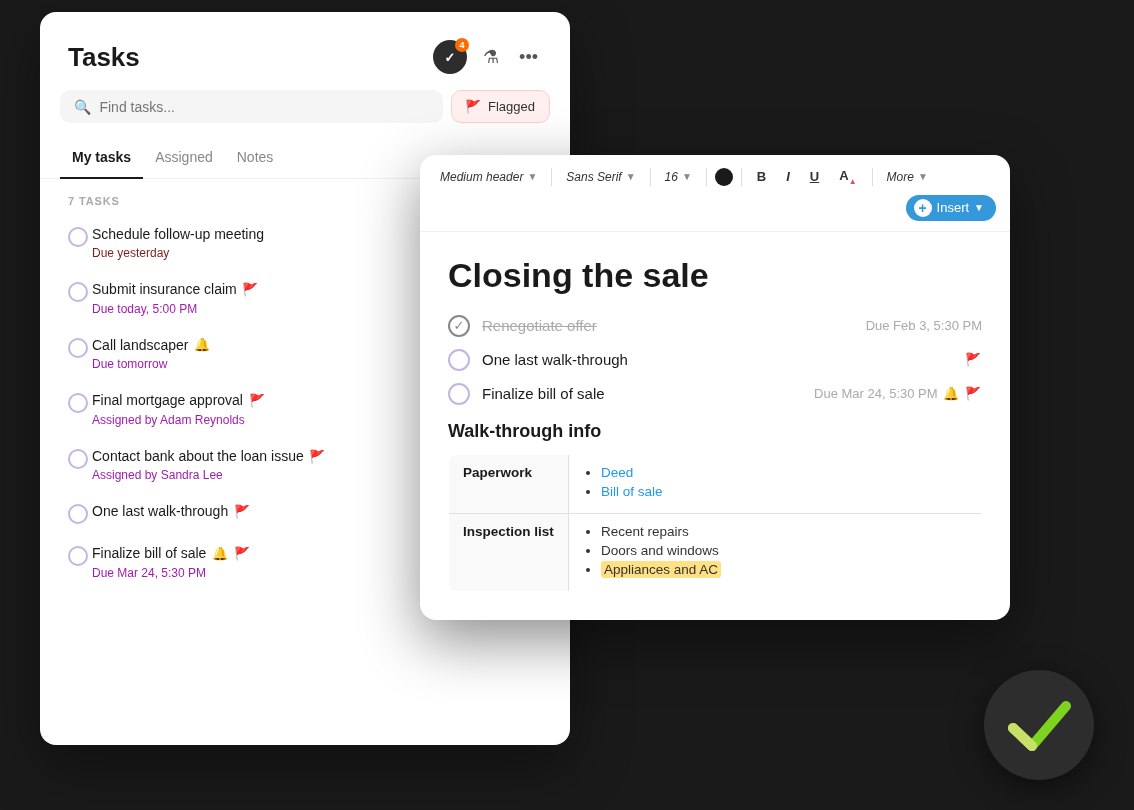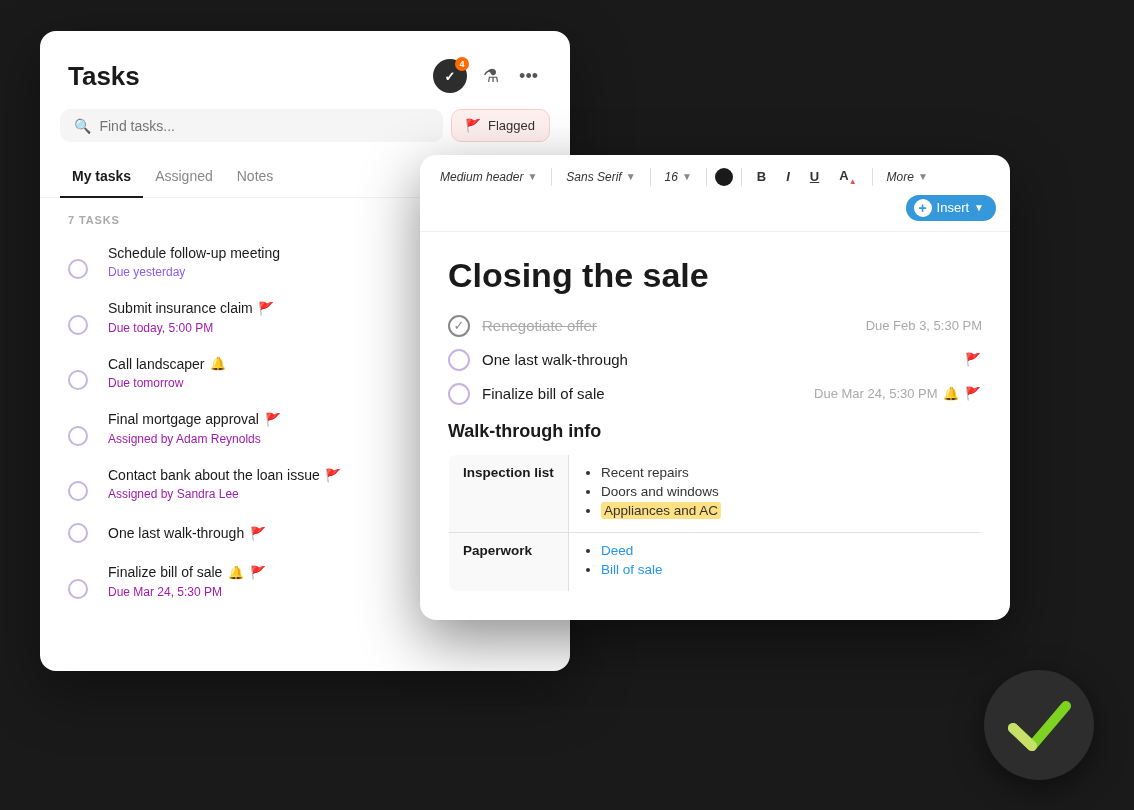--- a/index.html
+++ b/index.html
@@ -12,23 +12,23 @@
       justify-content: center;
       font-family: -apple-system, BlinkMacSystemFont, 'Segoe UI', sans-serif;
       overflow: hidden;
       position: relative;
     }
 
     
     .tasks-panel {
       position: absolute;
       left: 40px;
-      top: 31px;
+      top: 12px;
       width: 530px;
-      height: 640px;
+      height: 733px;
       background: #fff;
       border-radius: 16px;
       box-shadow: 0 20px 60px rgba(0,0,0,0.4);
       overflow: hidden;
       z-index: 2;
     }
 
     .tasks-header {
       display: flex;
       align-items: center;
@@ -159,22 +159,22 @@
       color: #aaa;
       letter-spacing: 0.08em;
       padding: 16px 28px 8px;
       text-transform: uppercase;
     }
 
     .task-list { padding: 0 12px; }
 
     .task-item {
       display: flex;
-      align-items: flex-end;
-      gap: 20px;
+      align-items: flex-start;
+      gap: 4px;
       padding: 10px 16px;
       border-radius: 10px;
       cursor: pointer;
     }
 
     .task-checkbox {
       width: 20px;
       height: 20px;
       border: 2px solid #c5b4e3;
       border-radius: 50%;
@@ -195,21 +195,21 @@
       gap: 6px;
       line-height: 1.4;
     }
 
     .task-meta {
       font-size: 12px;
       color: #a21caf;
       margin-top: 2px;
     }
 
-    .task-meta.overdue { color: #8b5cf6; }
+    .task-meta.overdue { color: #7f1d1d; }
 
     .flag-sm { color: #e05252; font-size: 13px; }
     .bell-sm { color: #3399ff; font-size: 13px; }
 
     
     .editor-panel {
       position: absolute;
       left: 420px;
       top: 155px;
       width: 590px;
@@ -597,38 +597,38 @@
         <span class="bell-sm">🔔</span>
         <span class="flag-sm">🚩</span>
       </div>
     </div>
 
     <div class="editor-section-title">Walk-through info</div>
 
     <table class="info-table">
       <tbody>
           <tr>
+        <td>Paperwork</td>
+        <td>
+          <ul class="bullet-list">
+            <li><a class="link-text" href="#">Deed</a></li>
+            <li><a class="link-text" href="#">Bill of sale</a></li>
+          </ul>
+        </td>
+      </tr>
+      <tr>
         <td>Inspection list</td>
         <td>
           <ul class="bullet-list">
             <li>Recent repairs</li>
             <li>Doors and windows</li>
             <li><span class="highlight-yellow">Appliances and AC</span></li>
           </ul>
         </td>
       </tr>
-      <tr>
-        <td>Paperwork</td>
-        <td>
-          <ul class="bullet-list">
-            <li><a class="link-text" href="#">Deed</a></li>
-            <li><a class="link-text" href="#">Bill of sale</a></li>
-          </ul>
-        </td>
-      </tr>
     </tbody>
       </table>
   </div>
 </div>
 
 <div class="checkmark-badge">
   <svg class="checkmark-svg" viewBox="0 0 65 55" fill="none" xmlns="http://www.w3.org/2000/svg">
     <path d="M6 30 L25 48 L59 8" stroke="#7ed321" stroke-width="10" stroke-linecap="round" stroke-linejoin="round" fill="none"></path>
     <path d="M6 30 L25 48" stroke="#c8e06a" stroke-width="10" stroke-linecap="round" fill="none"></path>
   </svg>

